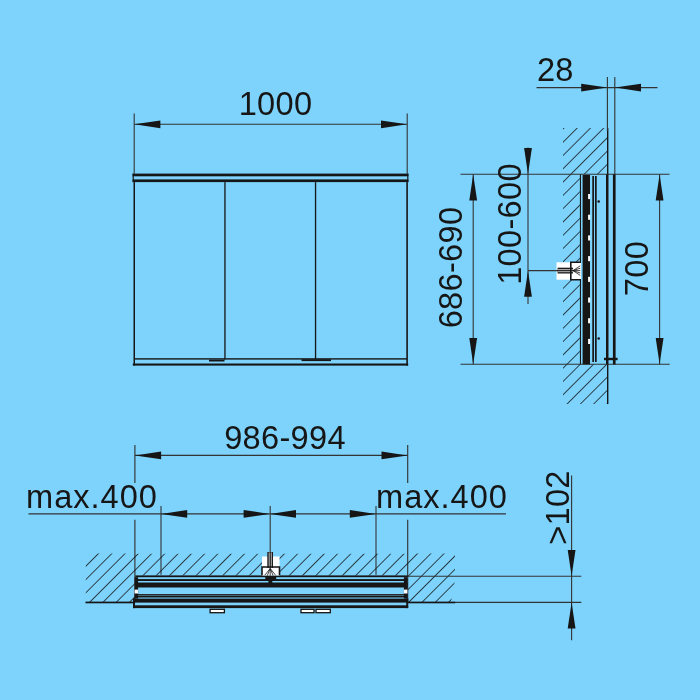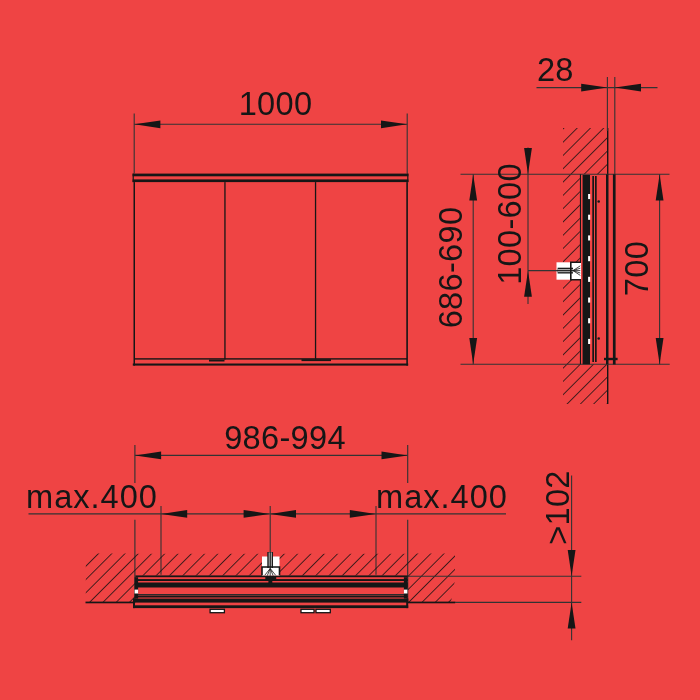--- a/index.html
+++ b/index.html
@@ -1,16 +1,16 @@
 <!DOCTYPE html>
 <html><head>
 <meta charset="utf-8">
 <style>
   html,body{margin:0;padding:0;background:#ffffff;}
-  .wrap{width:700px;height:700px;position:relative;background:#ef4444;opacity:0.999;}
+  .wrap{width:700px;height:700px;position:relative;background:#7dd3fc;opacity:0.999;}
   text{font-family:"Liberation Sans",sans-serif;fill:#161616;}
 </style>
 </head>
 <body>
 <div class="wrap">
 <svg width="700" height="700" viewBox="0 0 700 700" xmlns="http://www.w3.org/2000/svg" style="transform:translateZ(0)">
 <defs>
 <pattern id="hatch" width="9.4" height="9.4" patternUnits="userSpaceOnUse" patternTransform="rotate(45)">
   <line x1="0" y1="0" x2="0" y2="9.4" stroke="#111111" stroke-width="1.5"></line>
 </pattern>

